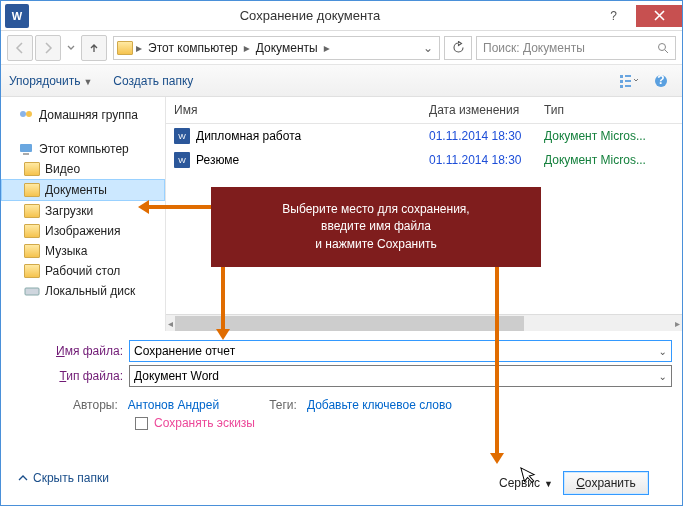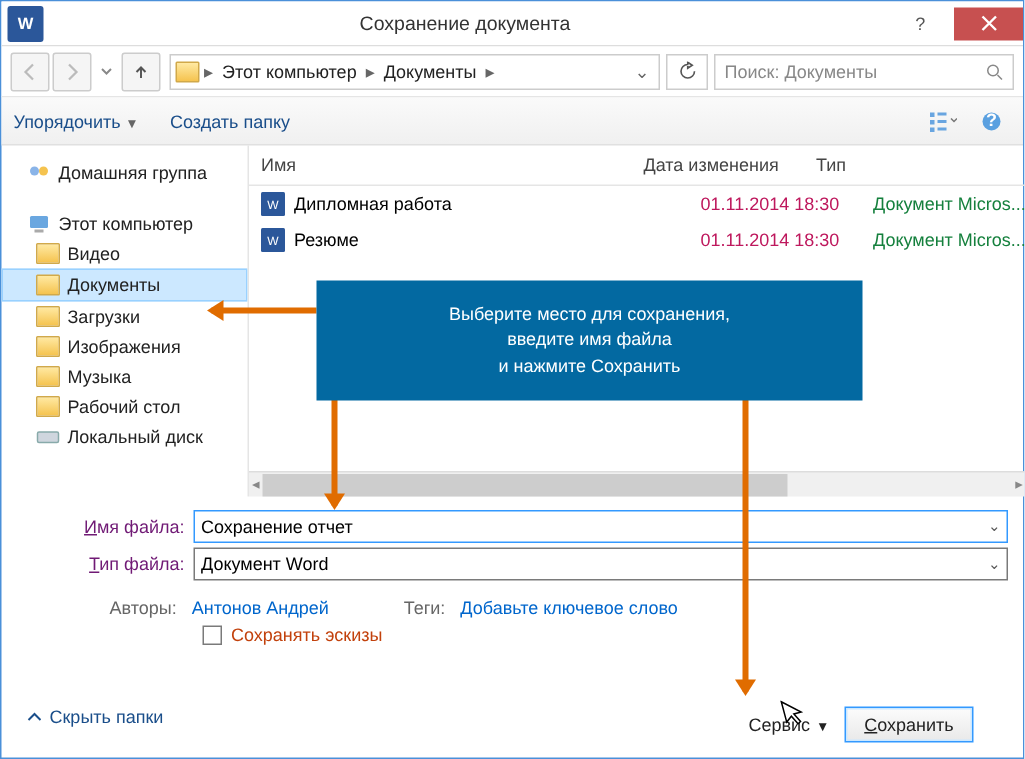--- a/index.html
+++ b/index.html
@@ -33,49 +33,49 @@
   .tree-item.hg{padding-left:16px;}
   .tree-item.sel{background:#cce8ff; border:1px solid #99d1ff; padding-left:21px;}
   .tree-ico{width:18px; height:16px; margin-right:4px; display:inline-flex; align-items:center; justify-content:center;}
   .content{flex:1; display:flex; flex-direction:column;}
   .cols{display:flex; border-bottom:1px solid #e5e5e5; padding:6px 0; color:#444; padding-left:8px;}
   .c-name{width:255px;}
   .c-date{width:115px;}
   .c-type{flex:1;}
   .row{display:flex; padding:4px 0 4px 8px; align-items:center;}
   .r-name{width:255px; display:flex; align-items:center;}
-  .r-date{width:115px; color:#be185d;margin-left:38px;}
+  .r-date{width:115px; color:#1d4ed8;}
   .r-type{flex:1; color:#15803d; white-space:nowrap; overflow:hidden; text-overflow:ellipsis;}
   .doc-ico{width:16px; height:16px; background:#2b579a; color:#fff; font-size:8px; display:inline-flex; align-items:center; justify-content:center; margin-right:6px; border-radius:1px;}
   .hscroll{height:17px; background:#f0f0f0; border-top:1px solid #ddd; display:flex; align-items:center; justify-content:space-between; padding:0 2px;}
   .hscroll .arr{color:#888; font-size:10px;}
   .hscroll .track{flex:1; height:15px; margin:0 2px; position:relative;}
   .hscroll .thumb{position:absolute; left:0; width:70%; height:100%; background:#cdcdcd;}
   .form{padding:6px 10px 0 48px;}
   .frow{display:flex; align-items:center; margin:3px 0;}
   .flabel{width:80px; text-align:right; padding-right:6px; color:#701a75;}
   .underline{text-decoration:underline;}
   .finput{flex:1;}
   .combo{width:100%; height:22px; border:1px solid #7a7a7a; background:#fff; display:flex; align-items:center; justify-content:space-between; padding:0 4px;}
   .combo .cd{color:#555; font-size:10px;}
   .combo.sel{border-color:#3399ff; background:#fff;}
   .meta{display:flex; gap:50px; padding:8px 10px 0 72px; color:#666;}
   .meta .k{color:#666; margin-right:10px;}
   .meta .v{color:#0066cc;}
   .chk-row{padding:4px 10px 0 134px; display:flex; align-items:center;}
   .chk{width:13px; height:13px; border:1px solid #7a7a7a; margin-right:6px; background:#fff;}
-  .chk-label{color:#c2410c;}
+  .chk-label{color:#ec4899;}
   .footer{position:absolute; bottom:10px; left:0; right:17px; display:flex; align-items:flex-start; justify-content:space-between; padding:0 16px;}
   .hide-folders{display:flex; align-items:center; color:#1a4e8a; gap:4px;}
   .footer-right{display:flex; align-items:center; gap:10px;}
   .tools{color:#222;}
   .tools .caret{font-size:9px; margin-left:4px;}
   .btn{min-width:86px; height:24px; border:1px solid #adadad; background:linear-gradient(#fcfcfc,#e9e9e9); display:flex; align-items:center; justify-content:center; color:#222;}
   .btn.primary{border-color:#3399ff; box-shadow:0 0 0 1px #cce8ff inset;}
-  .callout{position:absolute; left:210px; top:186px; width:364px; background:#0369a1; color:#fff; padding:14px 18px; text-align:center; font-size:16px; line-height:1.45; z-index:10;}
+  .callout{position:absolute; left:210px; top:186px; width:330px; background:#7f1d1d; color:#fff; padding:14px 18px; text-align:center; font-size:16px; line-height:1.45; z-index:10;}
   .arrow{position:absolute; z-index:9;}
   .arrow.a1{left:140px; top:204px; height:4px; width:70px; background:#e06c00;}
   .arrow.a1::before{content:""; position:absolute; left:-10px; top:-5px; border:7px solid transparent; border-right:11px solid #e06c00;}
   .arrow.a2{left:220px; top:260px; width:4px; height:76px; background:#e06c00;}
   .arrow.a2::before{content:""; position:absolute; left:-5px; bottom:-10px; border:7px solid transparent; border-top:11px solid #e06c00;}
   .arrow.a3{left:494px; top:260px; width:4px; height:200px; background:#e06c00;}
   .arrow.a3::before{content:""; position:absolute; left:-5px; bottom:-10px; border:7px solid transparent; border-top:11px solid #e06c00;}
   .cursor{position:absolute; left:521px; top:464px; font-size:16px; color:#000; z-index:12; transform: rotate(-15deg);}
   svg{display:block;}
   .sidebar-wrap{display:flex;}

